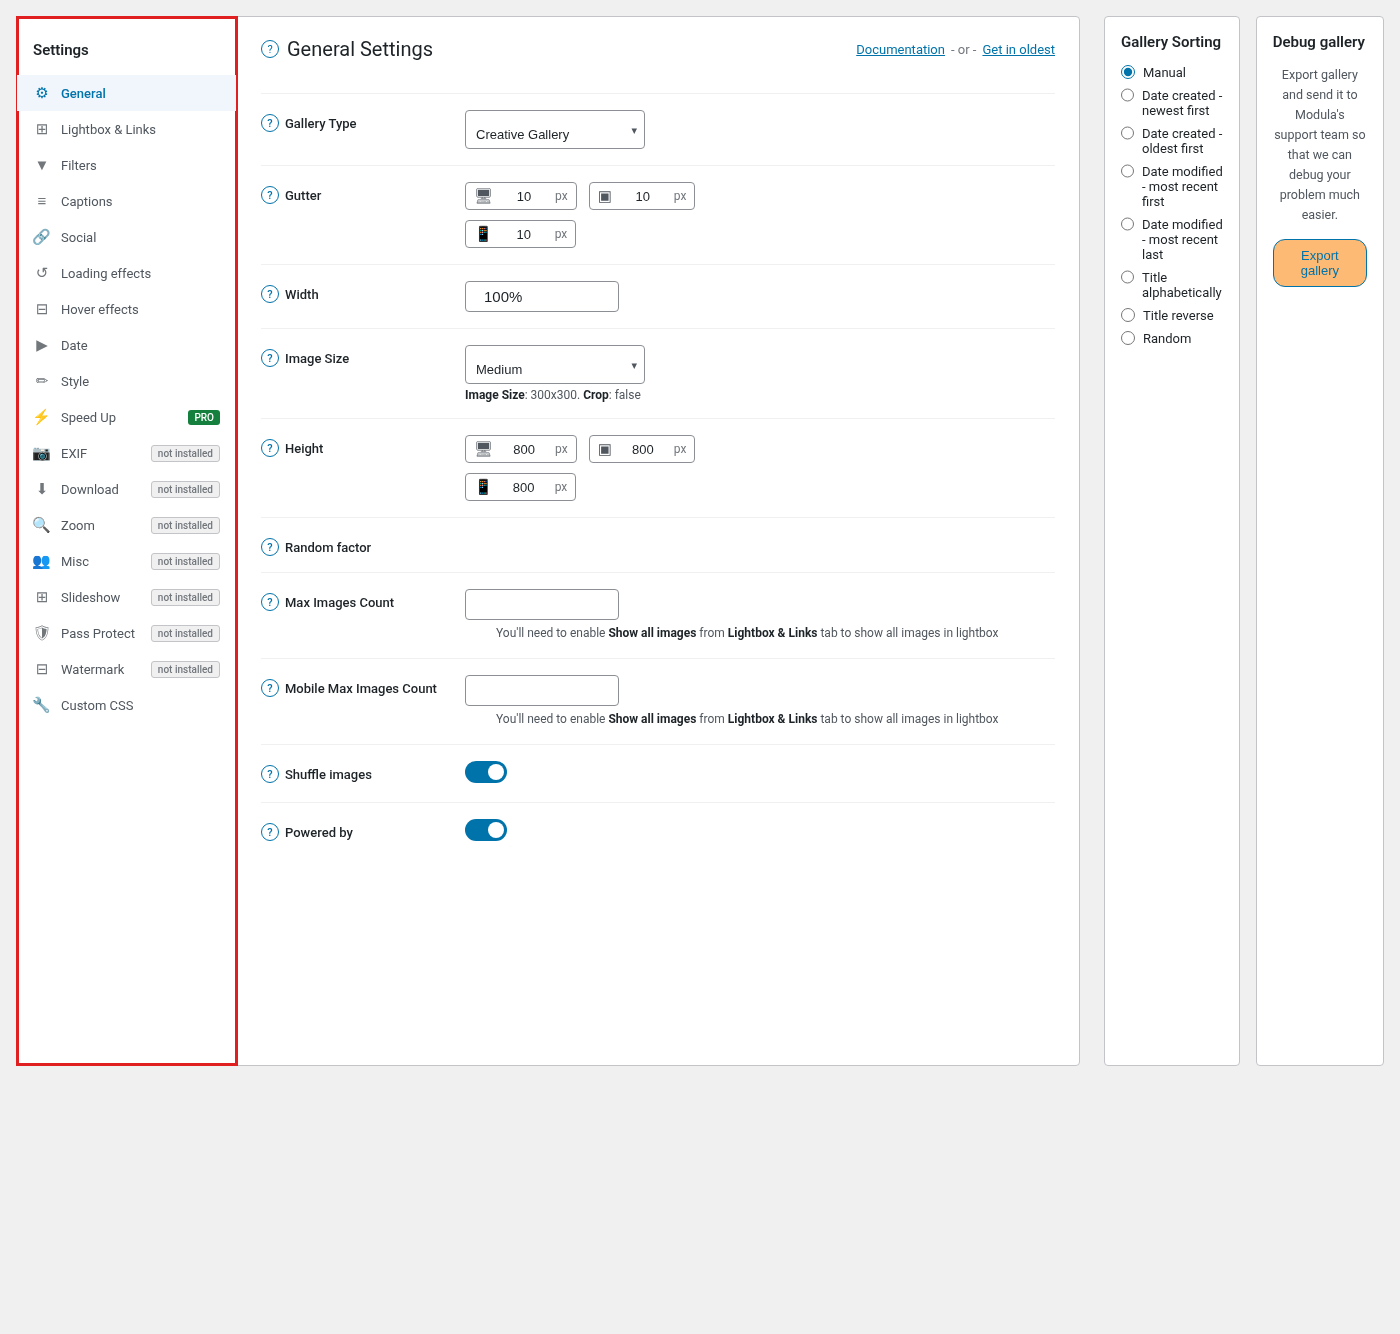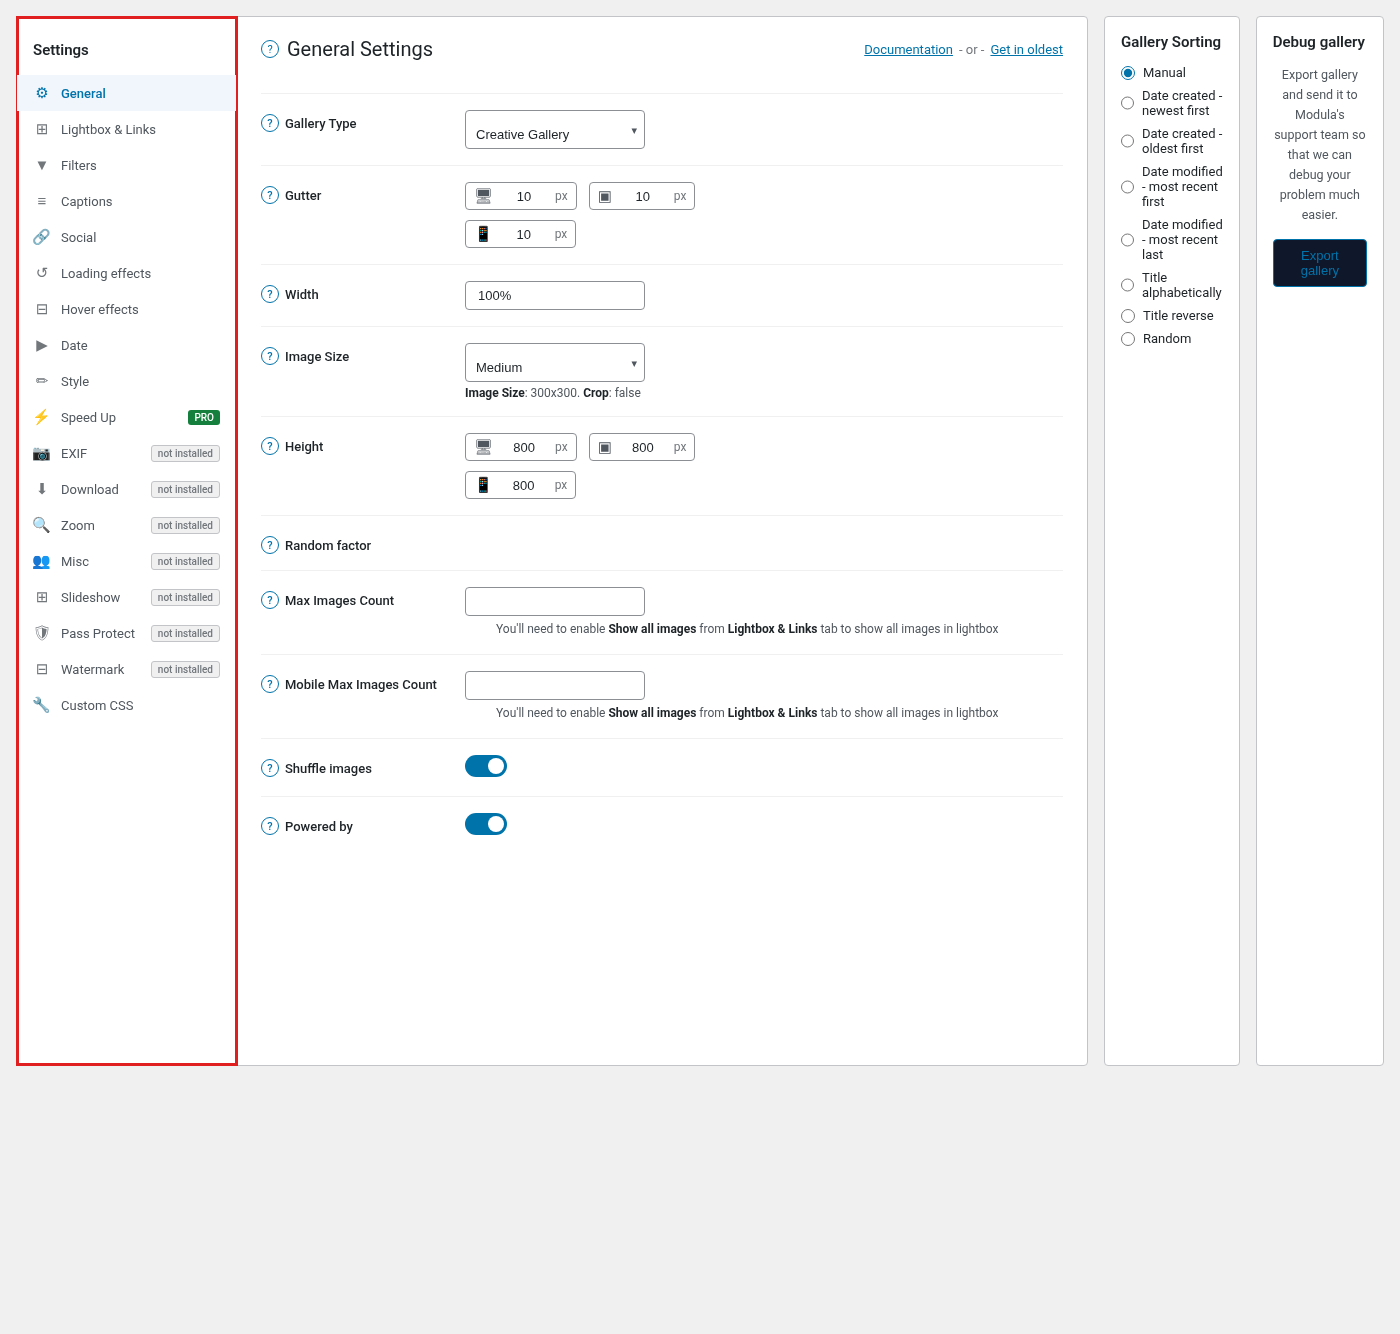--- a/index.html
+++ b/index.html
@@ -4,21 +4,21 @@
   <style>
     * { box-sizing: border-box; margin: 0; padding: 0; }
     body {
       font-family: -apple-system, BlinkMacSystemFont, "Segoe UI", Roboto, sans-serif;
       font-size: 13px;
       background: #f0f0f1;
       color: #1d2327;
     }
     .page-wrapper {
       display: flex;
-      gap: 16px;
+      gap: 24px;
       padding: 16px;
       max-width: 1400px;
       margin: 0 auto;
     }
     .settings-panel {
       display: flex;
       flex: 1;
       background: #fff;
       border: 1px solid #c3c4c7;
       border-radius: 4px;
@@ -195,23 +195,23 @@
       text-align: center;
       color: #1d2327;
     }
     .px-input .unit {
       color: #72777c;
       font-size: 12px;
     }
     .text-input {
       border: 1px solid #8c8f94;
       border-radius: 4px;
-      padding: 6px 12px;
-      font-size: 13px;
-      width: 180px;
+      padding: 6px 18px;
+      font-size: 15px;
+      width: 154px;
       color: #1d2327;
     }
     .image-size-note {
       font-size: 12px;
       color: #50575e;
       margin-top: 4px;
     }
     .image-size-note strong { color: #1d2327; }
     .range-group {
       display: flex;
@@ -295,21 +295,20 @@
       margin-bottom: 14px;
       color: #1d2327;
     }
     .radio-group {
       display: flex;
       flex-direction: column;
       gap: 8px;
     }
     .radio-item {
       display: flex;
-      align-items: center;
       gap: 8px;
       cursor: pointer;
       font-size: 13px;
       color: #1d2327;
     }
     .radio-item input[type="radio"] {
       accent-color: #0073aa;
       width: 14px;
       height: 14px;
     }
@@ -319,23 +318,23 @@
       text-align: center;
       line-height: 1.6;
       margin-bottom: 14px;
     }
     .export-btn {
       display: block;
       width: 100%;
       text-align: center;
       padding: 8px 16px;
       border: 1px solid #0073aa;
-      border-radius: 4px;
+      border-radius: 12px;
       color: #0073aa;
-      background: #0f172a;
+      background: #fdba74;
       font-size: 13px;
       font-weight: 500;
       cursor: pointer;
     }
   </style>
 </head>
 <body>
 
 <div class="page-wrapper">
 

